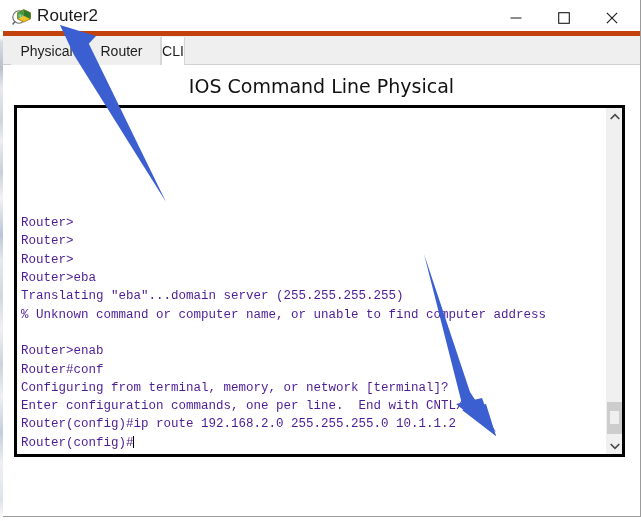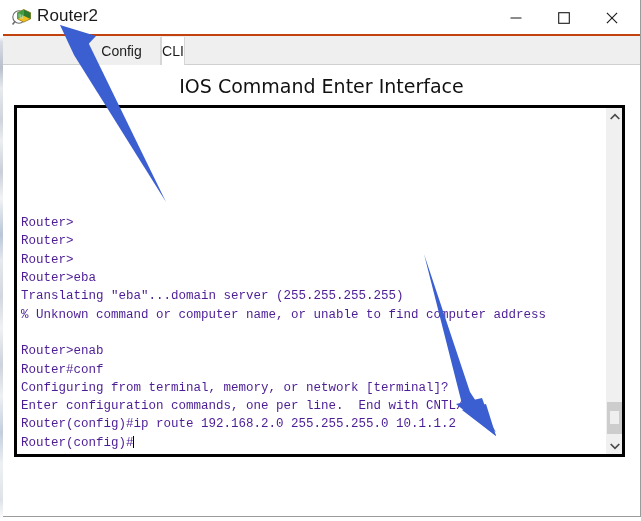--- a/index.html
+++ b/index.html
@@ -50,21 +50,21 @@
       #ffffff 100%);
   }
 
   
   #titlebar {
     position: absolute;
     left: 0; top: 0;
     width: 100%;
     height: 36px;
     background: #ffffff;
-    border-bottom: 2px solid #c2410c;
+    border-bottom: 5px solid #c2410c;
     box-sizing: border-box;
   }
   #app-icon {
     position: absolute;
     left: 8px; top: 7px;
     width: 22px; height: 22px;
   }
   #win-title {
     position: absolute;
     left: 34px; top: 6px;
@@ -261,27 +261,28 @@
     </div>
     <div class="win-btn" id="btn-close">
       <svg width="13" height="13" viewBox="0 0 13 13">
         <line x1="1.4" y1="1.4" x2="11.6" y2="11.6" stroke="#1a1a1a" stroke-width="1.1"></line>
         <line x1="11.6" y1="1.4" x2="1.4" y2="11.6" stroke="#1a1a1a" stroke-width="1.1"></line>
       </svg>
     </div>
   </div>
 
   <div id="tabstrip">
-    <div class="tab" id="tab-1">Config</div>
+    <div class="tab" id="tab-0">Physical</div>
+    <div class="tab" id="tab-1">Router</div>
     <div class="tab active" id="tab-2">CLI</div>
   </div>
 
   <div id="content">
 
-    <div id="pane-title">IOS Command Enter Interface</div>
+    <div id="pane-title">IOS Command Line Physical</div>
 
     <div id="terminal-wrap">
       <div id="terminal-text">
         <div id="terminal-lines"><div class="term-line">Router&gt;</div><div class="term-line">Router&gt;</div><div class="term-line">Router&gt;</div><div class="term-line">Router&gt;eba</div><div class="term-line">Translating "eba"...domain server (255.255.255.255)</div><div class="term-line">% Unknown command or computer name, or unable to find computer address</div><div class="term-line"></div><div class="term-line">Router&gt;enab</div><div class="term-line">Router#conf</div><div class="term-line">Configuring from terminal, memory, or network [terminal]?</div><div class="term-line">Enter configuration commands, one per line.  End with CNTL/Z.</div><div class="term-line">Router(config)#ip route 192.168.2.0 255.255.255.0 10.1.1.2</div><div class="term-line">Router(config)#<span id="caret"></span></div></div>
       </div>
 
       <div id="scrollbar">
         <div class="sb-arrow" id="sb-up">
           <svg width="11" height="8" viewBox="0 0 11 8">
             <polyline points="1.2,6 5.5,1.6 9.8,6" fill="none" stroke="#4a4a4a" stroke-width="1.7"></polyline>

